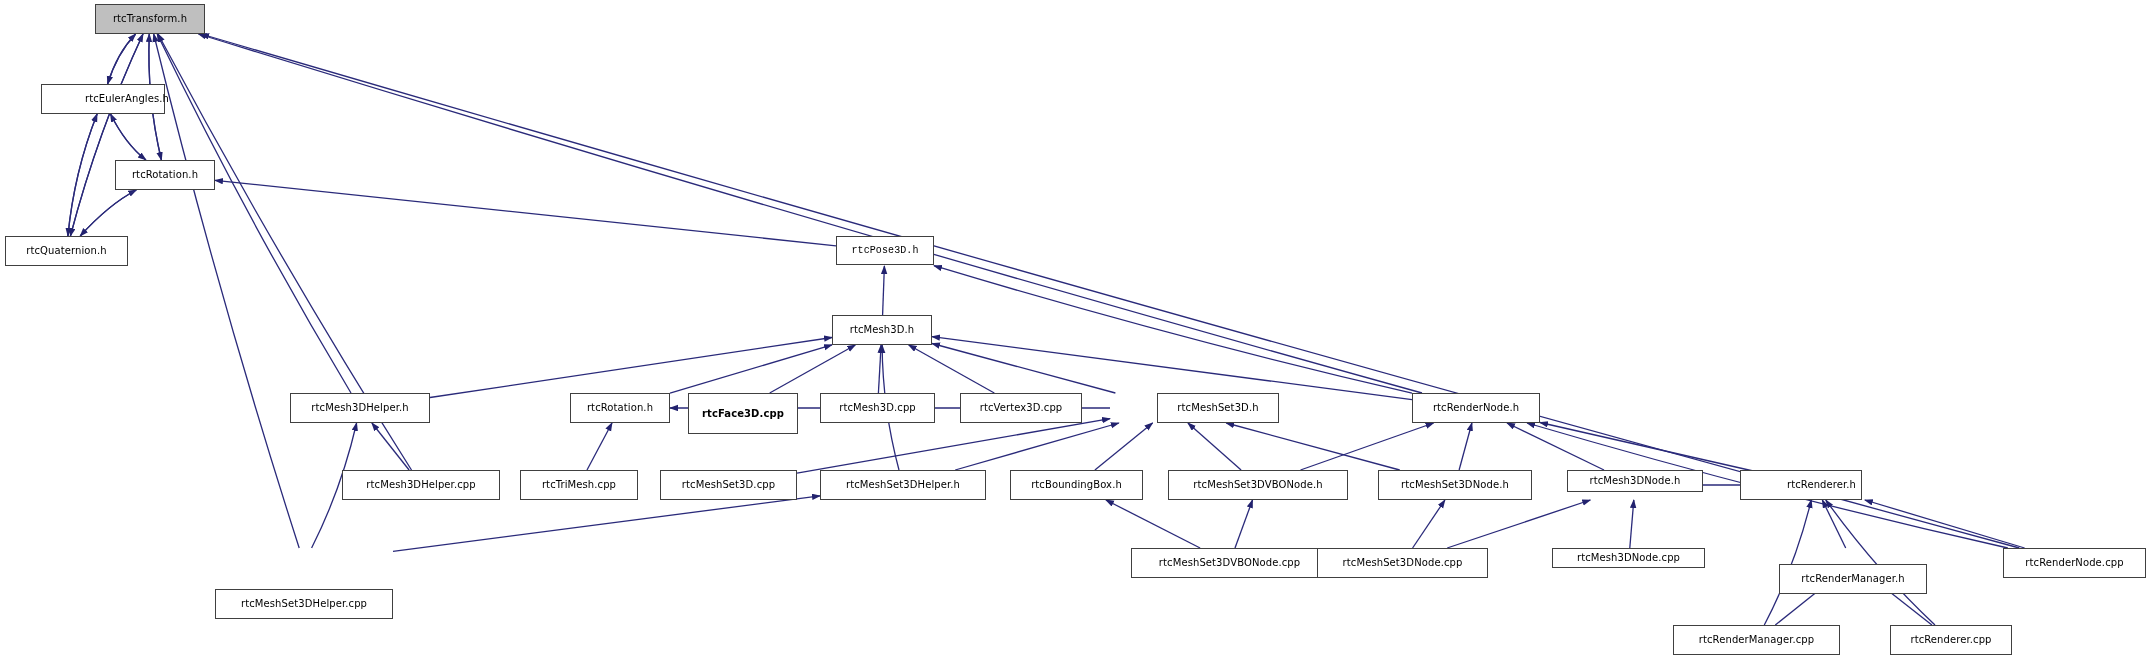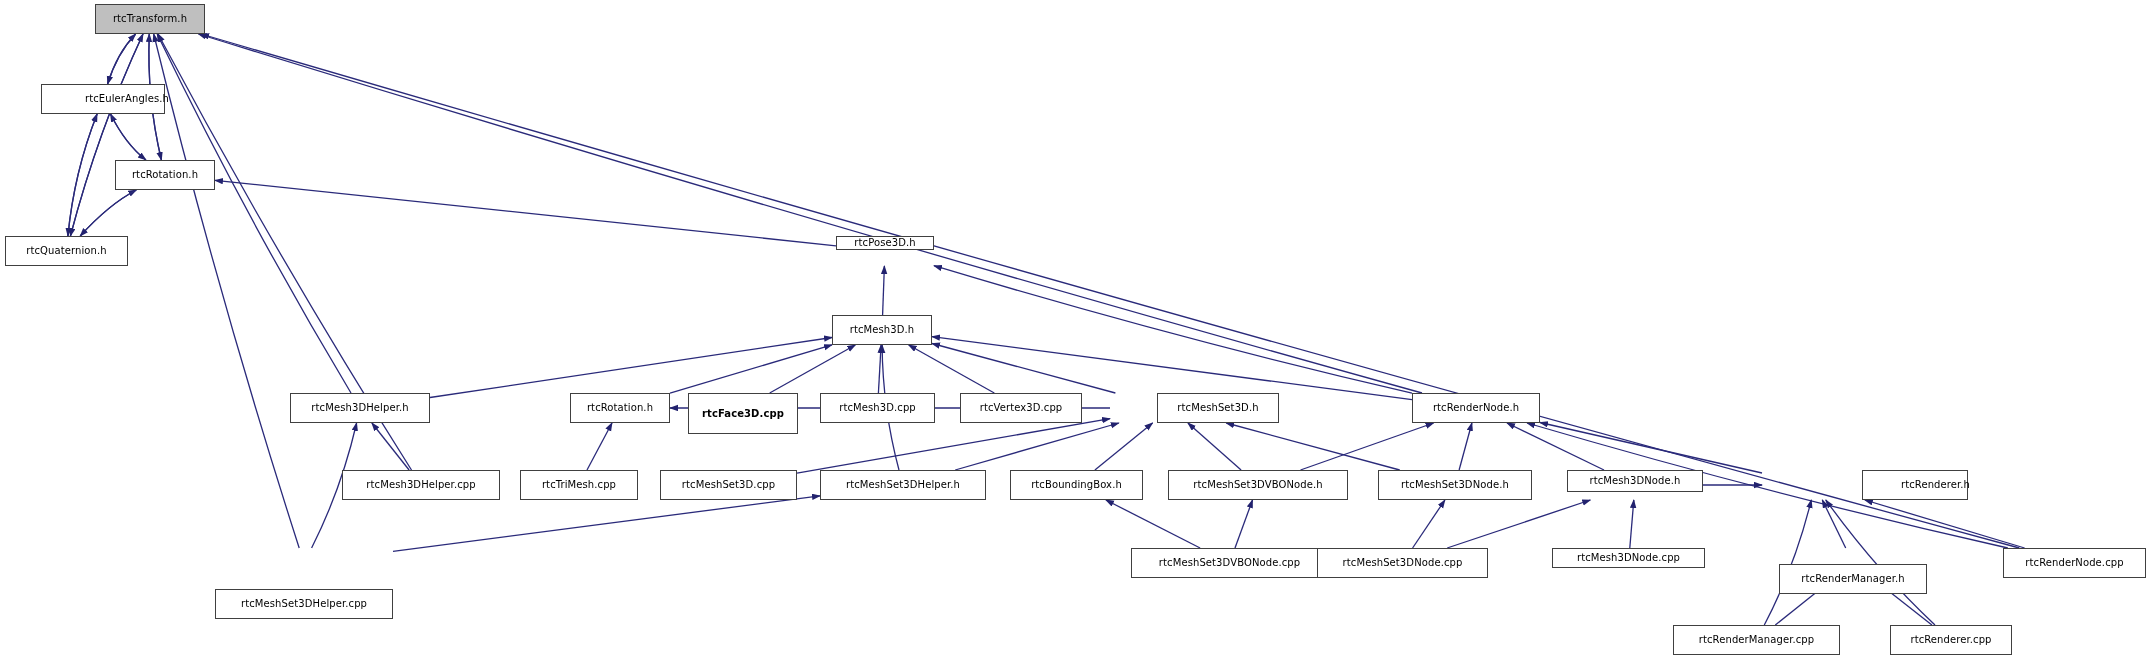--- a/index.html
+++ b/index.html
@@ -87,21 +87,21 @@
       </div>
       <div class="node hdr" style="left: 41px; top: 84px; width: 124px; height: 30px; padding-left: 48px;">
         <span class="lbl">rtcEulerAngles.h</span>
       </div>
       <div class="node hdr" style="left: 115px; top: 160px; width: 100px; height: 30px;">
         <span class="lbl">rtcRotation.h</span>
       </div>
       <div class="node hdr" style="left: 5px; top: 236px; width: 123px; height: 30px;">
         <span class="lbl">rtcQuaternion.h</span>
       </div>
-      <div class="node hdr" style="left: 836px; top: 236px; width: 98px; height: 14px;">
+      <div class="node hdr" style="left: 836px; top: 236px; width: 98px; height: 29px; font-family: Liberation Mono, monospace;">
         <span class="lbl">rtcPose3D.h</span>
       </div>
       <div class="node hdr" style="left: 832px; top: 315px; width: 100px; height: 30px;">
         <span class="lbl">rtcMesh3D.h</span>
       </div>
       <div class="node hdr" style="left: 290px; top: 393px; width: 140px; height: 30px;">
         <span class="lbl">rtcMesh3DHelper.h</span>
       </div>
       <div class="node hdr" style="left: 570px; top: 393px; width: 100px; height: 30px;">
         <span class="lbl">rtcRotation.h</span>
@@ -138,21 +138,21 @@
       </div>
       <div class="node hdr" style="left: 1168px; top: 470px; width: 180px; height: 30px;">
         <span class="lbl">rtcMeshSet3DVBONode.h</span>
       </div>
       <div class="node hdr" style="left: 1378px; top: 470px; width: 154px; height: 30px;">
         <span class="lbl">rtcMeshSet3DNode.h</span>
       </div>
       <div class="node hdr" style="left: 1567px; top: 470px; width: 136px; height: 22px;">
         <span class="lbl">rtcMesh3DNode.h</span>
       </div>
-      <div class="node hdr" style="left: 1862px; top: 470px; width: 106px; height: 30px; padding-left: 41px;">
+      <div class="node hdr" style="left: 1740px; top: 470px; width: 122px; height: 30px; padding-left: 41px;">
         <span class="lbl">rtcRenderer.h</span>
       </div>
       <div class="node hdr" style="left: 215px; top: 548px; width: 178px; height: 30px; margin-top: 41px;">
         <span class="lbl">rtcMeshSet3DHelper.cpp</span>
       </div>
       <div class="node hdr" style="left: 1131px; top: 548px; width: 197px; height: 30px;">
         <span class="lbl">rtcMeshSet3DVBONode.cpp</span>
       </div>
       <div class="node hdr" style="left: 1317px; top: 548px; width: 171px; height: 30px;">
         <span class="lbl">rtcMeshSet3DNode.cpp</span>

